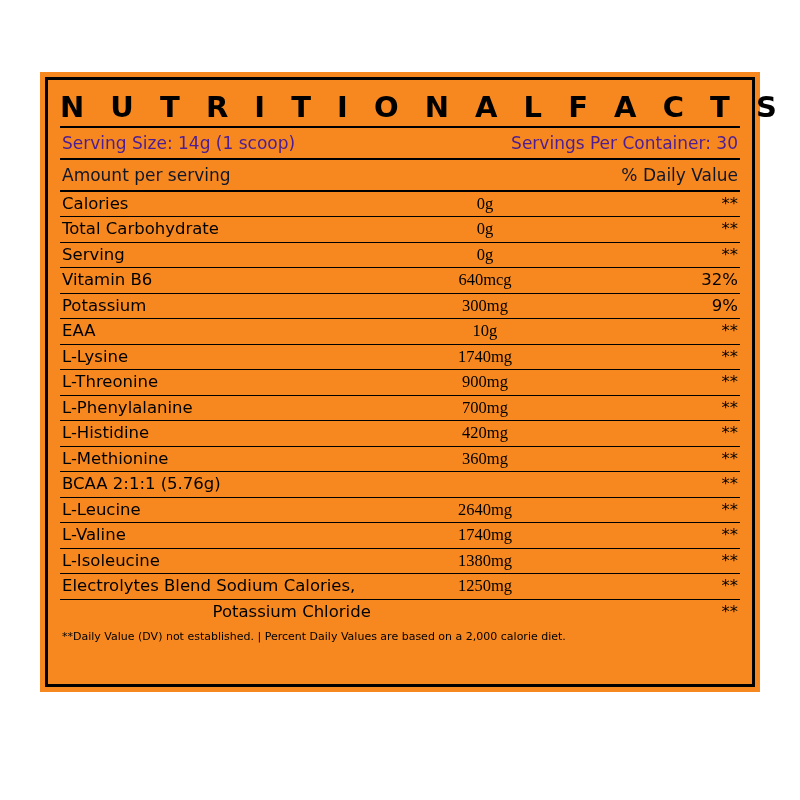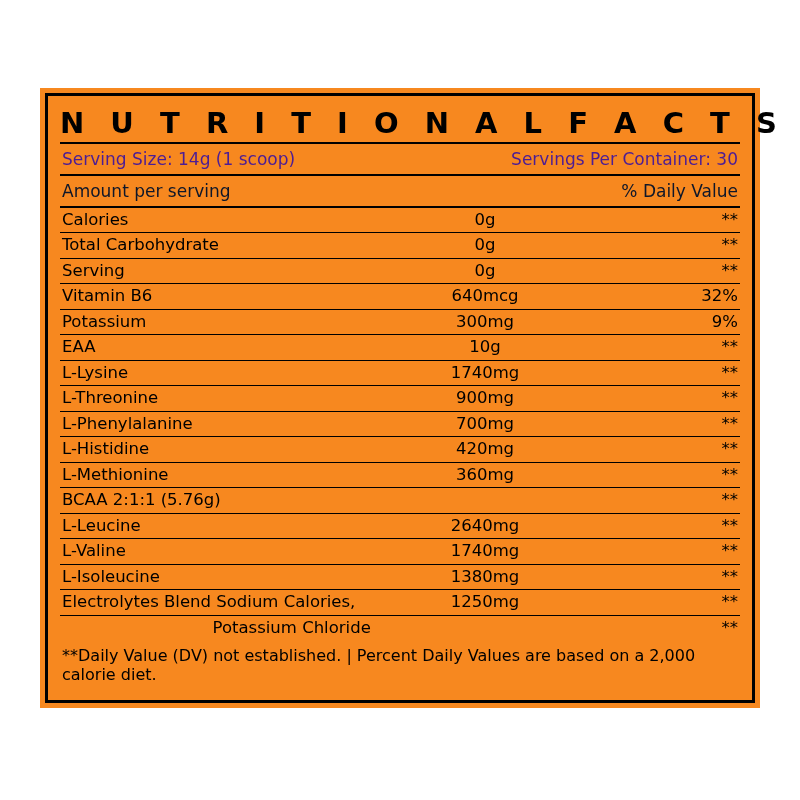--- a/index.html
+++ b/index.html
@@ -9,21 +9,21 @@
   }
   body {
     width: 800px;
     height: 800px;
     font-family: "DejaVu Sans", sans-serif;
     overflow: hidden;
   }
   #panel {
     position: absolute;
     left: 40px;
-    top: 88px;
+    top: 72px;
     width: 720px;
     height: 620px;
     background: #F7881F;
     box-sizing: border-box;
     padding: 0;
   }
   #inner {
     position: absolute;
     left: 5px;
     top: 5px;
@@ -75,32 +75,33 @@
     line-height: 1.12;
   }
   td.nutrient {
     text-align: left;
     width: 46%;
   }
   td.amount {
     text-align: center;
     width: 33%;
     white-space: nowrap;
+    font-family: Liberation Serif, serif;
   }
   td.dv {
     text-align: right;
     width: 21%;
     white-space: nowrap;
   }
   tr.no-line td {
     border-bottom: none;
     text-align: right;
   }
   .footnote {
-    font-size: 16px;
+    font-size: 11px;
     color: #000;
     padding: 6px 2px 0 2px;
     line-height: 1.2;
   }
 </style>
 </head>
 <body>
 
 <div id="panel">
   <div id="inner">

